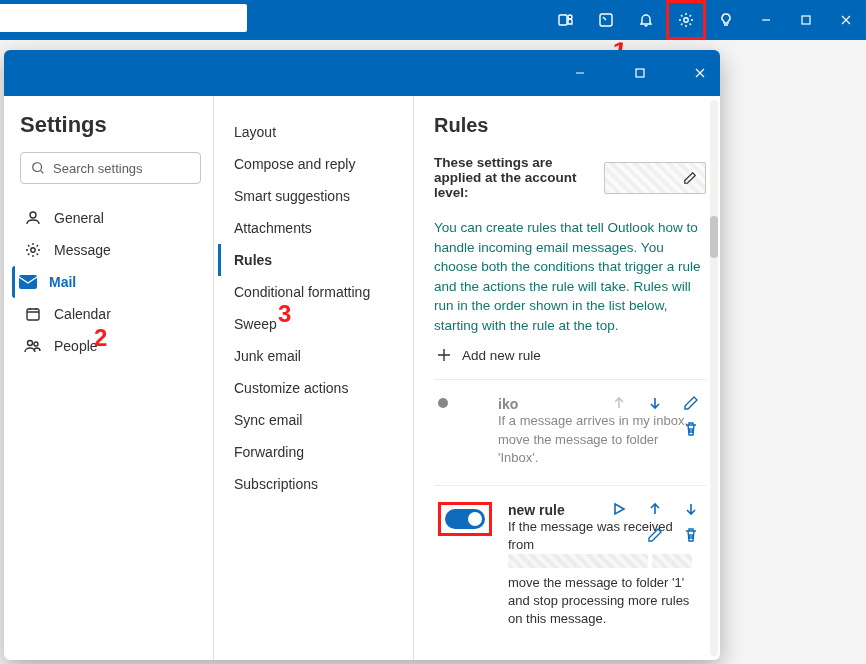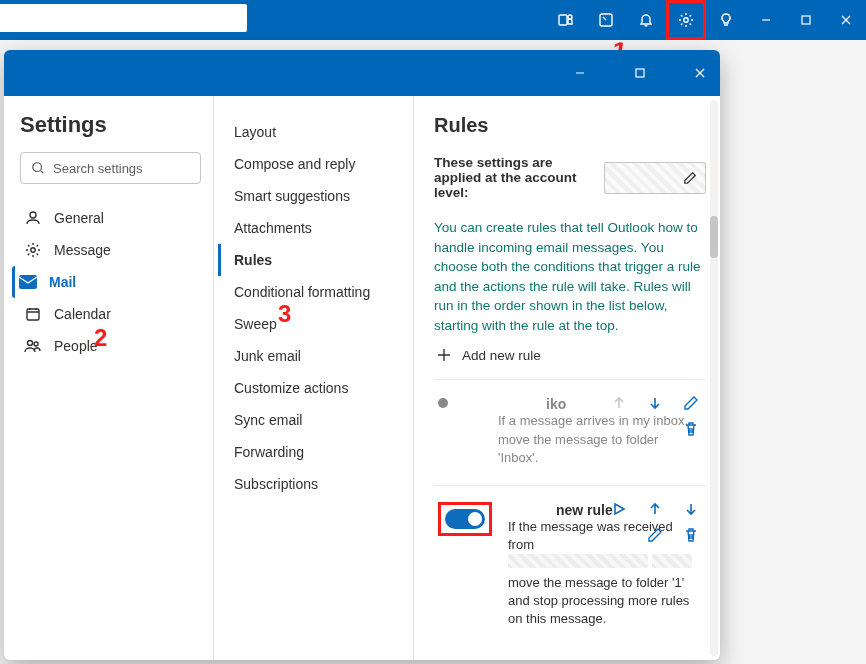--- a/index.html
+++ b/index.html
@@ -215,21 +215,21 @@
     border-radius: 10px;
     position: relative;
     flex-shrink: 0;
   }
   .toggle.on { background: #0f6cbd; }
   .toggle.on::after {
     content:""; position:absolute; right:3px; top:3px;
     width:14px; height:14px; border-radius:50%; background:#fff;
   }
   .rule-body { flex: 1; }
-  .rule-title { font-weight: 600; color: #8a8886; margin-left: 48px; }
+  .rule-title { font-weight: 600; color: #8a8886; }
   .rule-title.enabled { color:#323130; }
   .rule-desc { color: #8a8886; font-size: 13px; max-width: 210px; line-height:1.4; }
   .rule-desc.enabled { color:#323130; }
   .rule-actions {
     position: absolute;
     right: 6px;
     top: 14px;
     display: flex;
     flex-direction: column;
     gap: 8px;

